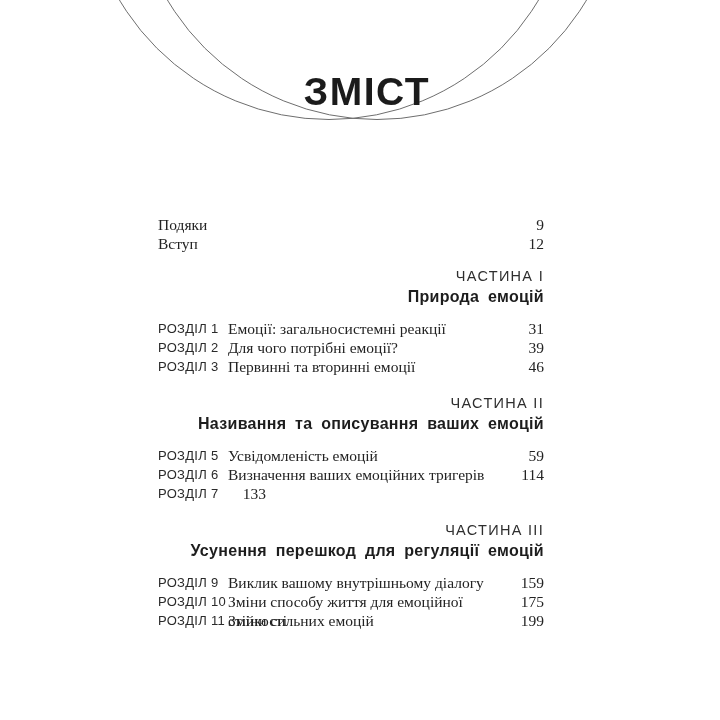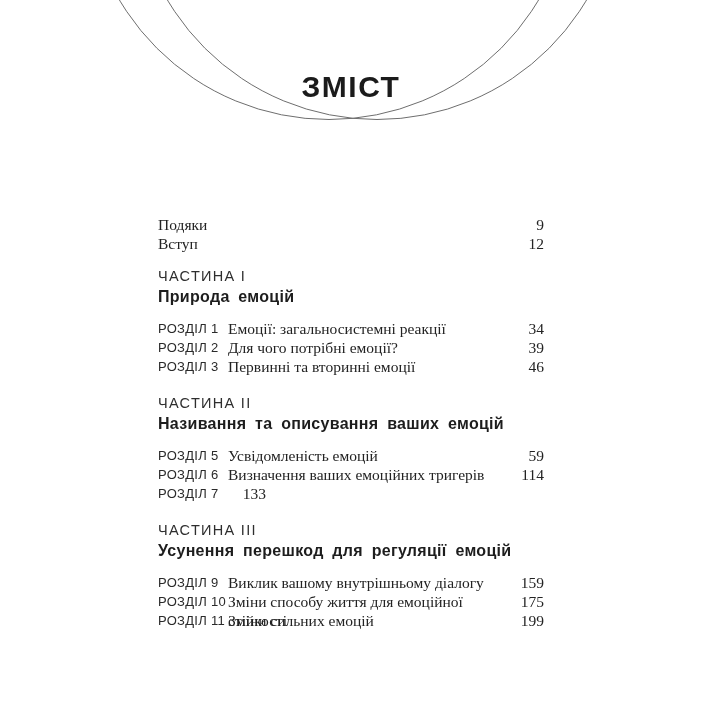--- a/index.html
+++ b/index.html
@@ -18,26 +18,26 @@
     width: 486px; height: 486px;
     border: 1px solid #6e6e6e;
     border-radius: 50%;
     background: transparent;
   }
   .e1 { left: 85px;  top: -368px; }
   .e2 { left: 133px; top: -368px; }
 
   .page-title {
     position: absolute;
-    left: 158px; top: 70px; width: 386px;
+    left: 174px; top: 70px; width: 386px;
     margin: 0;
     text-align: center;
     font-family: "Liberation Sans", sans-serif;
     font-weight: 700;
-    font-size: 30px;
+    font-size: 39px;
     letter-spacing: 1.5px;
     color: #1b1b1b;
   }
 
   .toc {
     position: absolute;
     left: 158px; top: 215px; width: 386px;
   }
 
   .row {
@@ -57,21 +57,21 @@
   .entry-title { flex: 1 1 auto; color: #232323; }
   .page-num {
     flex: 0 0 auto;
     margin-left: 10px;
     min-width: 28px;
     text-align: right;
     color: #232323;
   }
 
   .part-head {
-    text-align: left;
+    text-align: right;
     margin-top: 18px;
     margin-bottom: 11px;
   }
   .part-head.first { margin-top: 14px; }
   .kicker {
     font-family: "Liberation Sans", sans-serif;
     font-size: 14.5px;
     letter-spacing: 1.3px;
     line-height: 19px;
     color: #2e2e2e;
@@ -109,21 +109,21 @@
       <span class="page-num">12</span>
     </div>
 
     <div class="part-head first">
       <div class="kicker">ЧАСТИНА I</div>
       <div class="part-title">Природа емоцій</div>
     </div>
     <div class="row">
       <span class="chap-label">РОЗДІЛ 1</span>
       <span class="entry-title">Емоції: загальносистемні реакції</span>
-      <span class="page-num">34</span>
+      <span class="page-num">31</span>
     </div>
     <div class="row">
       <span class="chap-label">РОЗДІЛ 2</span>
       <span class="entry-title">Для чого потрібні емоції?</span>
       <span class="page-num">39</span>
     </div>
     <div class="row">
       <span class="chap-label">РОЗДІЛ 3</span>
       <span class="entry-title">Первинні та вторинні емоції</span>
       <span class="page-num">46</span>

